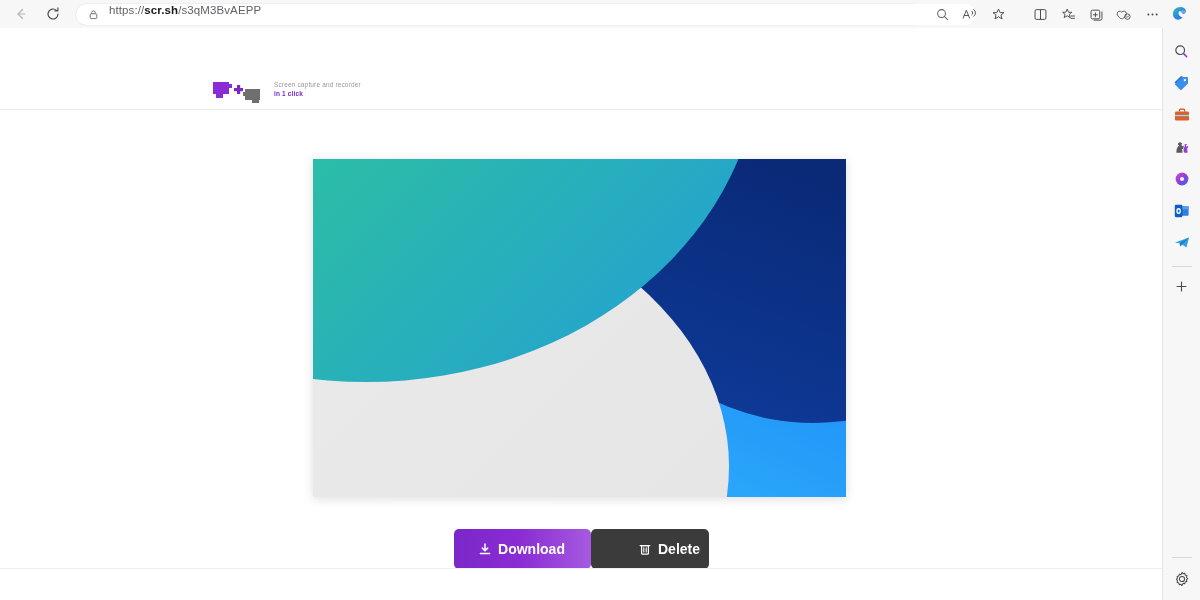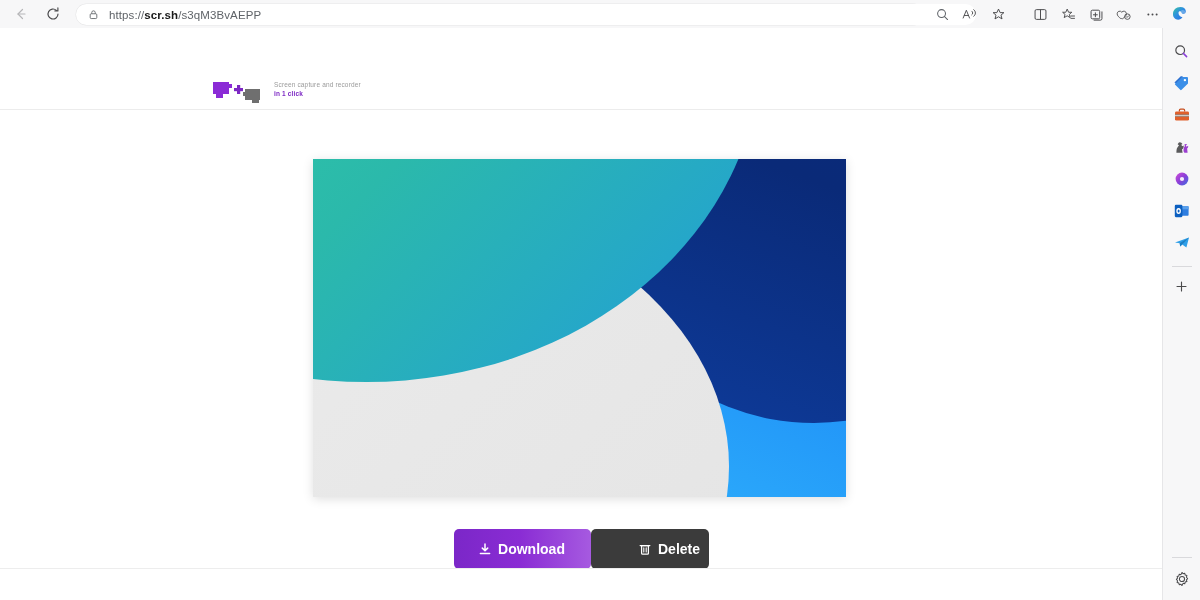--- a/index.html
+++ b/index.html
@@ -29,21 +29,21 @@
   }
   .nav-btn svg { display: block; }
   .nav-back { margin-left: 6px; }
   .nav-reload { margin-left: 2px; }
 
   .omnibox {
     position: absolute; left: 76px; top: 4px;
     width: 848px; height: 21px;
     background: #ffffff;
     border-radius: 11px;
-    display: flex; align-items: center;
+    display: flex; 
     box-shadow: 0 0 0 0.5px rgba(0,0,0,0.07);
   }
   .omnibox .lock { margin-left: 12px; display: flex; align-items: center; }
   .url-text {
     margin-left: 10px;
     font-size: 11.5px;
     color: #5f6368;
     letter-spacing: 0.1px;
     white-space: nowrap;
   }

